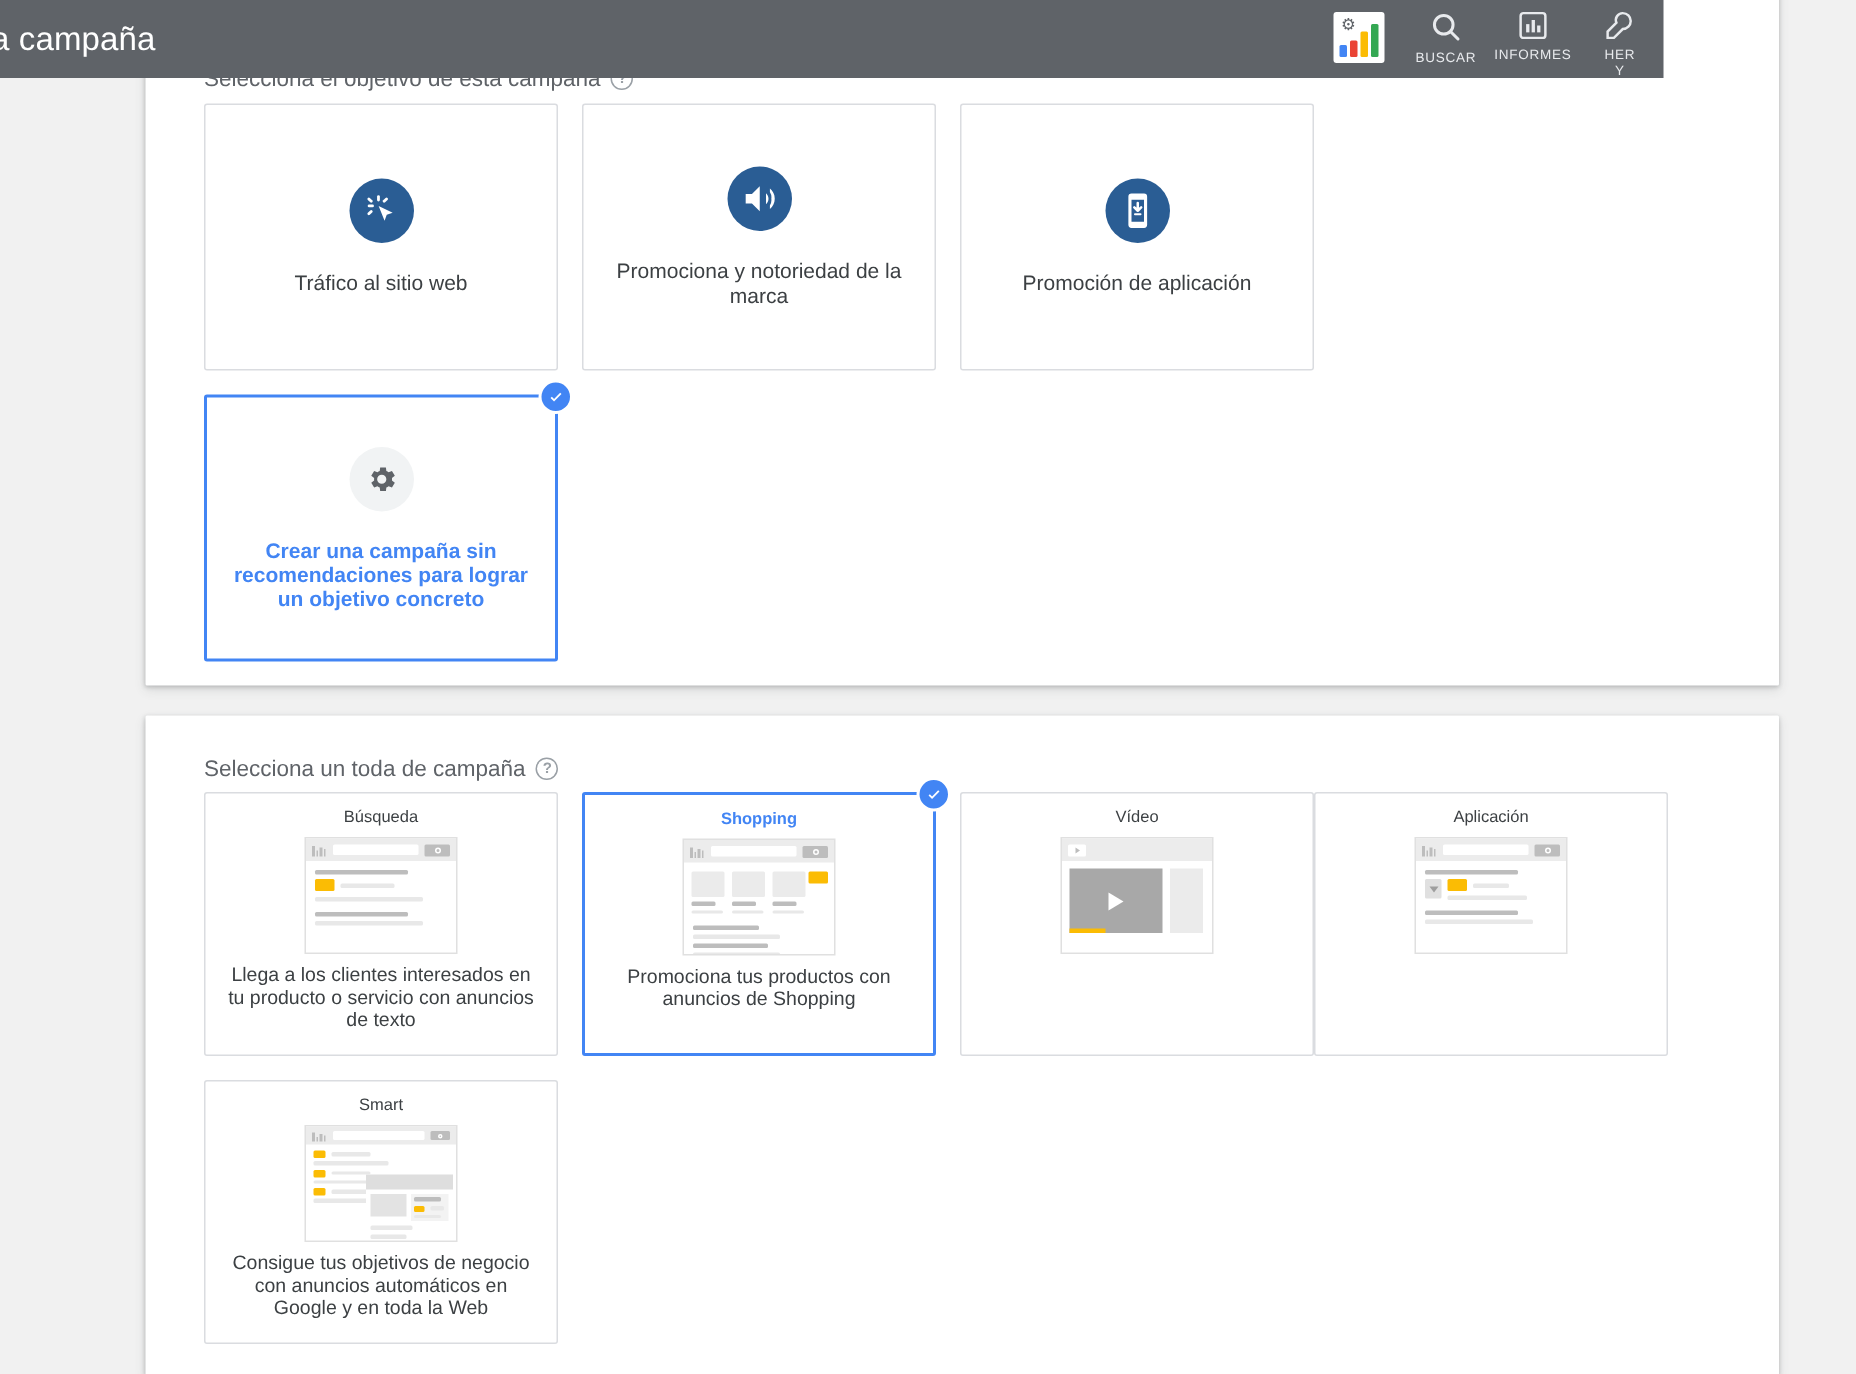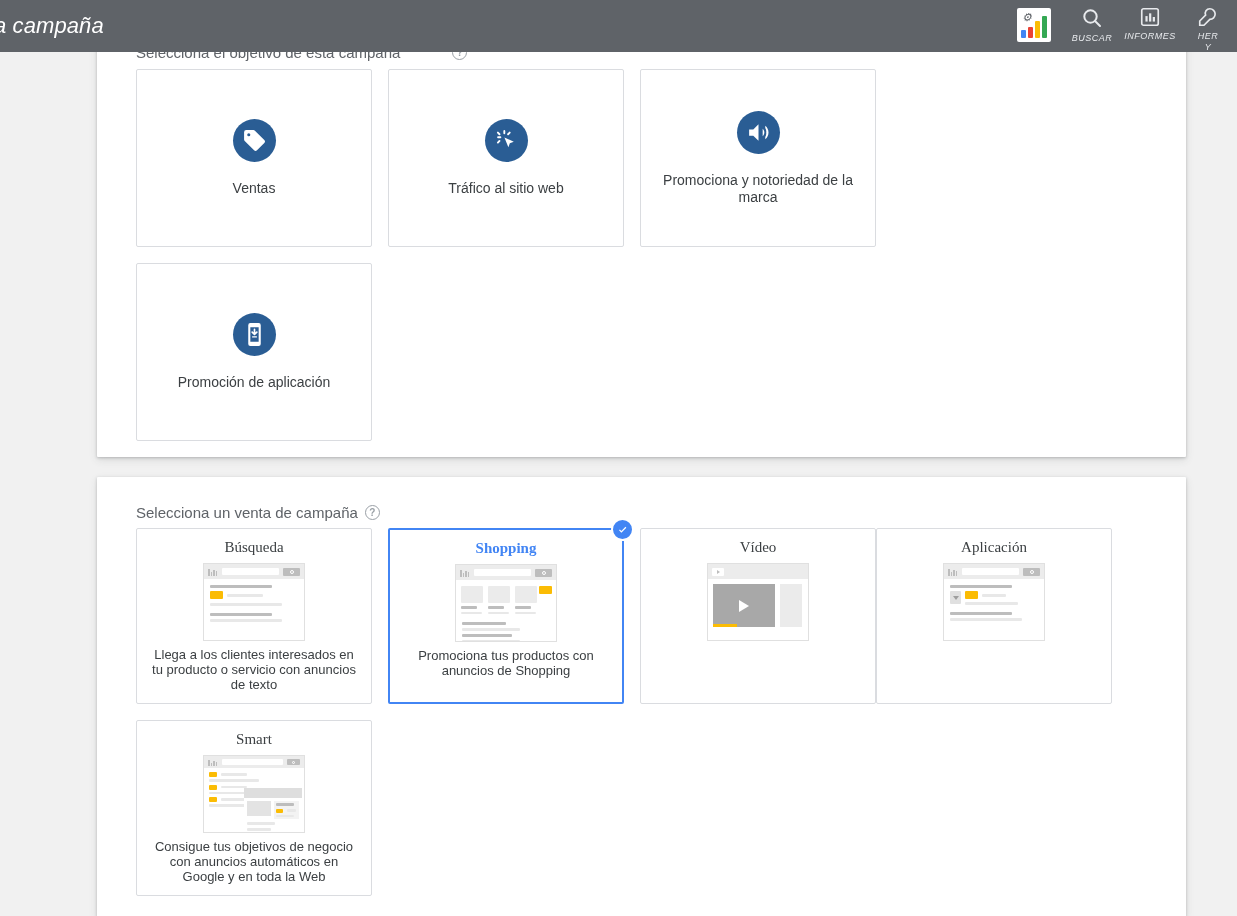--- a/index.html
+++ b/index.html
@@ -9,24 +9,24 @@
     background: #f1f1f1;
     font-family: "Liberation Sans", sans-serif;
     color: #3c4043;
     overflow: hidden;
     position: relative;
   }
 
   
   .appbar {
     position: absolute; top: 0; left: 0;
-    width: 1237px; height: 52px;
+    width: 1109px; height: 52px;
     background: #5f6368;
     z-index: 50;
-    display: flex; align-items: center; font-style: italic;
+    display: flex; align-items: center;
   }
   .appbar-title {
     color: #ffffff;
     font-size: 22px;
     margin-left: -6px;
     white-space: nowrap;
     letter-spacing: .1px;
   }
   .appbar-right {
     margin-left: auto;
@@ -78,21 +78,21 @@
   #panel-goals { top: -38px; height: 495px; }
   #panel-types { top: 477px; height: 440px; }
 
   .section-head {
     position: absolute;
     left: 39px;
     display: flex; align-items: center;
     font-size: 15px;
     color: #5f6368;
   }
-  #head-goals { top: 82px; gap: 45px; }
+  #head-goals { top: 82px; }
   #head-types { top: 27px; }
   .help-icon {
     width: 15px; height: 15px;
     border: 1.3px solid #9aa0a6;
     border-radius: 50%;
     font-size: 10px; line-height: 13px;
     text-align: center;
     color: #9aa0a6;
     margin-left: 7px;
     font-weight: bold;
@@ -162,24 +162,23 @@
 
   
   .type-card {
     width: 236px; height: 176px;
     margin-right: 16px; margin-bottom: 16px;
     display: flex; flex-direction: column;
     align-items: center;
     padding: 10px 11px 0 11px;
   }
   .type-title {
-    font-size: 15px;
+    font-size: 11px;
     color: #3c4043;
     margin-bottom: 7px;
-    font-family: Liberation Serif, serif;
   }
   .type-card.selected .type-title {
     color: #4285f4;
     font-weight: bold;
   }
   .type-desc {
     font-size: 13px;
     color: #3c4043;
     text-align: center;
     line-height: 15px;
@@ -306,28 +305,20 @@
 
   <div class="panel" id="panel-goals">
 
     <div class="section-head" id="head-goals">
       <span>Selecciona el objetivo de esta campaña</span>
       <span class="help-icon">?</span>
     </div>
 
     <div class="grid" id="goals-grid">
 
-      <div class="card goal-card">
-        <div class="goal-icon">
-          <svg viewBox="0 0 24 24">
-              <path d="M21.4 11.6l-9-9A2 2 0 0 0 11 2H4a2 2 0 0 0-2 2v7c0 .5.2 1 .6 1.4l9 9a2 2 0 0 0 2.8 0l7-7a2 2 0 0 0 0-2.8zM6.5 8A1.5 1.5 0 1 1 8 6.5 1.5 1.5 0 0 1 6.5 8z"></path>
-            </svg>
-        </div>
-        <div class="goal-label">Ventas</div>
-      </div>
 
 
       <div class="card goal-card">
         <div class="goal-icon">
           <svg viewBox="0 0 24 24">
             <path d="M10 9l9 4.2-3.8 1.4-1.4 3.8z"></path>
             <rect x="9" y="2" width="1.8" height="4" rx=".9"></rect>
             <rect x="3" y="8" width="4" height="1.8" rx=".9"></rect>
             <rect x="3.6" y="3.2" width="1.8" height="4" rx=".9" transform="rotate(-45 4.5 5.2)"></rect>
             <rect x="13.4" y="3.2" width="1.8" height="4" rx=".9" transform="rotate(45 14.3 5.2)"></rect>
@@ -351,28 +342,41 @@
         <div class="goal-icon">
           <svg viewBox="0 0 24 24">
             <path d="M16 1H8a2 2 0 0 0-2 2v18a2 2 0 0 0 2 2h8a2 2 0 0 0 2-2V3a2 2 0 0 0-2-2zm0 18H8V5h8z"></path>
             <path d="M12 7v5m0 0l-2.2-2.2M12 12l2.2-2.2" stroke="#fff" stroke-width="1.6" fill="none" stroke-linecap="round"></path>
             <rect x="9.6" y="13.6" width="4.8" height="1.3" rx=".6"></rect>
           </svg>
         </div>
         <div class="goal-label">Promoción de aplicación</div>
       </div>
 
+      <div class="card goal-card selected">
+        <div class="check-badge">
+          <svg viewBox="0 0 24 24">
+              <path d="M9.2 16.6l-4-4 1.5-1.5 2.5 2.5 7-7 1.5 1.5z" fill="#ffffff"></path>
+            </svg>
+        </div>
+        <div class="goal-icon neutral">
+          <svg viewBox="0 0 24 24">
+              <path d="M19.1 12.9a7.5 7.5 0 0 0 0-1.8l2-1.5-2-3.4-2.3.9a7.3 7.3 0 0 0-1.6-.9l-.3-2.4h-4l-.3 2.4a7.3 7.3 0 0 0-1.6.9l-2.3-.9-2 3.4 2 1.5a7.5 7.5 0 0 0 0 1.8l-2 1.5 2 3.4 2.3-.9a7.3 7.3 0 0 0 1.6.9l.3 2.4h4l.3-2.4a7.3 7.3 0 0 0 1.6-.9l2.3.9 2-3.4zM12 15.2A3.2 3.2 0 1 1 15.2 12 3.2 3.2 0 0 1 12 15.2z"></path>
+            </svg>
+        </div>
+        <div class="goal-label">Crear una campaña sin recomendaciones para lograr un objetivo concreto</div>
+      </div>
 
     </div>
   </div>
 
   <div class="panel" id="panel-types">
 
     <div class="section-head" id="head-types">
-      <span>Selecciona un venta de campaña</span>
+      <span>Selecciona un toda de campaña</span>
       <span class="help-icon">?</span>
     </div>
 
     <div class="grid" id="types-grid">
 
       <div class="card type-card">
         <div class="type-title">Búsqueda</div>
         <div class="thumb">
           <div class="mk-bar">
             <span class="mk-logo">

